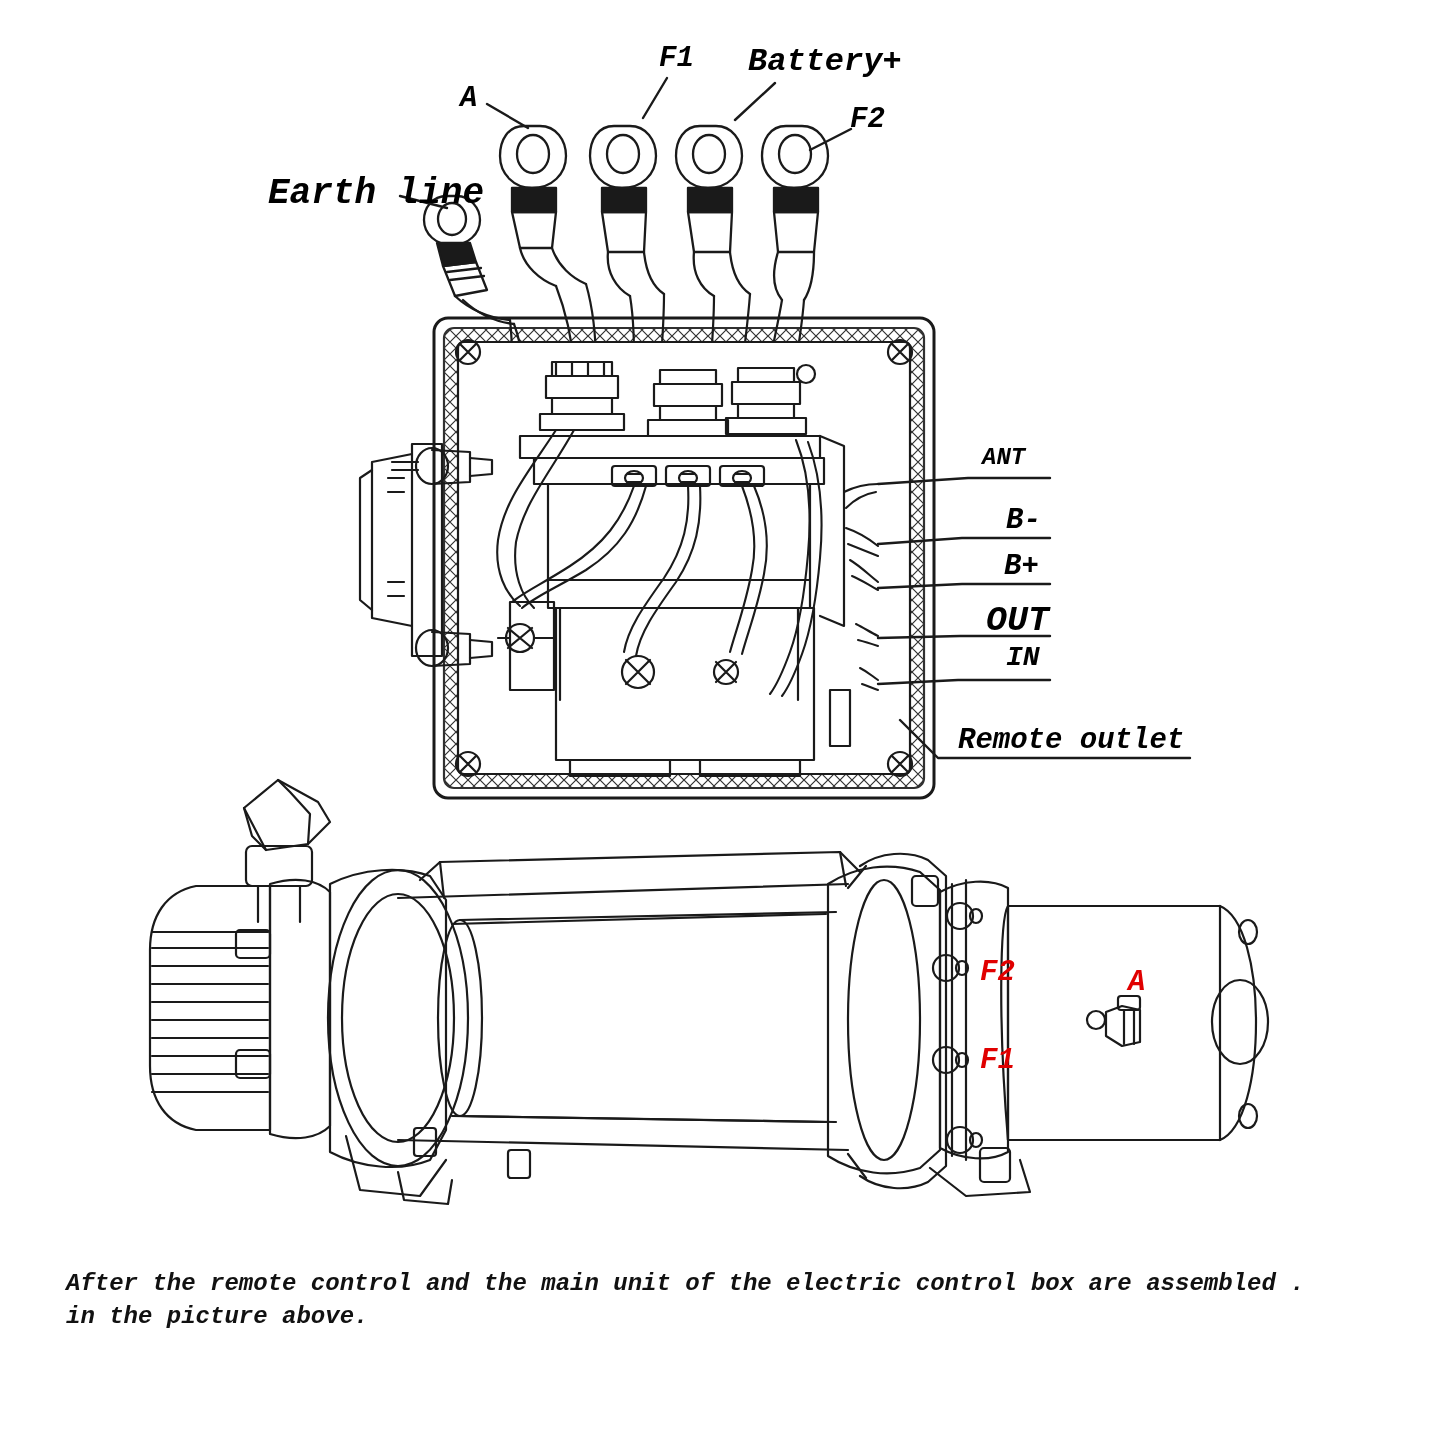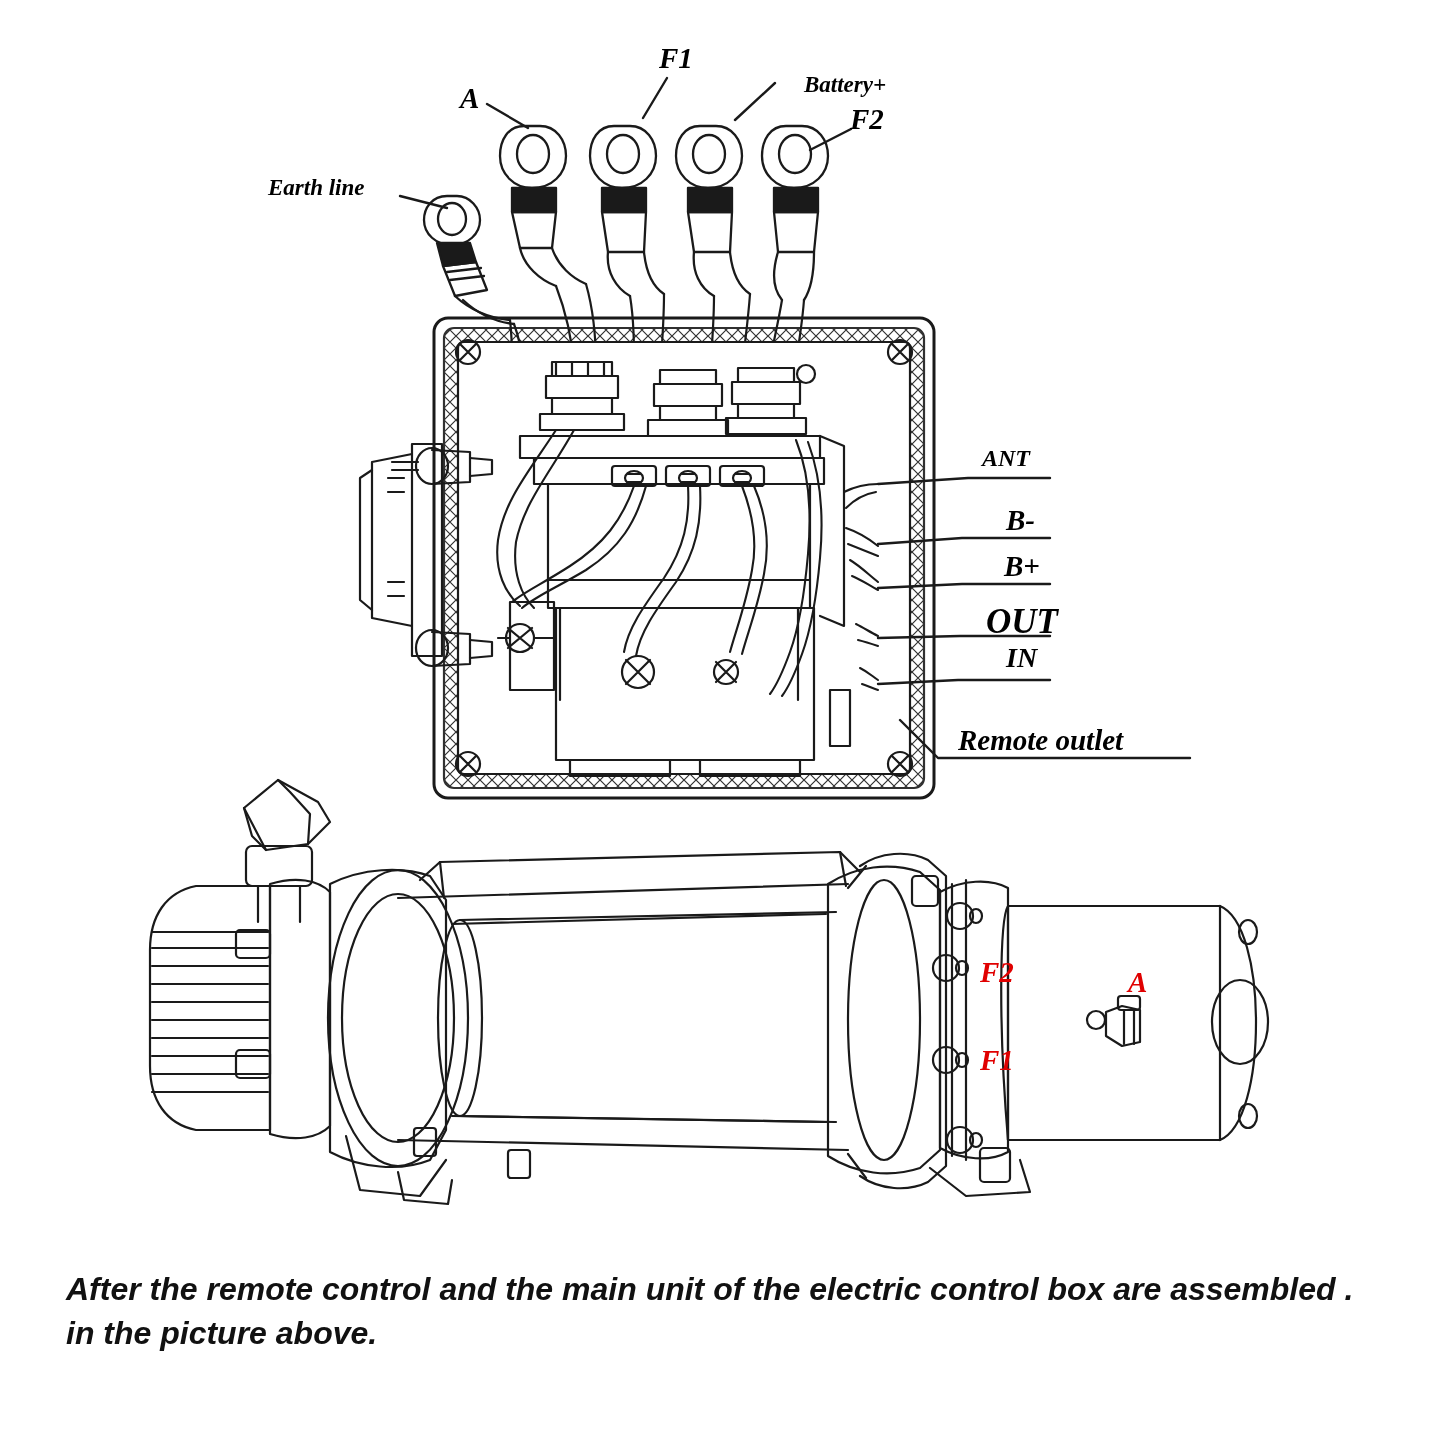--- a/index.html
+++ b/index.html
@@ -17,39 +17,39 @@
   }
   #diagram-svg {
     position: absolute;
     left: 0;
     top: 0;
     width: 1445px;
     height: 1445px;
   }
   .lbl {
     position: absolute;
-    font-family: Liberation Serif, serif;
+    font-family: Liberation Mono, monospace;
     font-weight: bold;
     font-style: italic;
     color: #000000;
     white-space: nowrap;
     line-height: 1;
   }
   .lbl-red {
     color: #e00000;
   }
   .caption {
     position: absolute;
     left: 66px;
     top: 1268px;
     width: 1330px;
-    font-family: Liberation Sans, sans-serif;
+    font-family: Liberation Mono, monospace;
     font-weight: bold;
     font-style: italic;
-    font-size: 32px;
+    font-size: 24px;
     line-height: 1.36;
     color: #111111;
   }
 </style>
 </head>
 <body>
 
 <div id="page">
 
   <svg id="diagram-svg" viewBox="0 0 1445 1445">
@@ -338,24 +338,24 @@
             <circle cx="1096" cy="1020" r="9"></circle>
             <path d="M1106,1012 L1122,1006 L1140,1010 L1140,1042 L1122,1046 L1106,1036 Z"></path>
             <rect x="1118" y="996" width="22" height="14" rx="3"></rect>
             <path d="M1124,1010 L1124,1044 M1134,1010 L1134,1044"></path>
           </g>
         </g>
       </g>
     </g>
   </svg>
 
-  <div class="lbl" style="left:268px; top:176px; font-size:23px;">Earth line</div>
+  <div class="lbl" style="left:268px; top:176px; font-size:36px;">Earth line</div>
   <div class="lbl" style="left:460px; top:84px; font-size:29px;">A</div>
   <div class="lbl" style="left:659px; top:44px; font-size:29px;">F1</div>
-  <div class="lbl" style="left:804px; top:46px; font-size:23px;margin-top:27px;">Battery+</div>
+  <div class="lbl" style="left:748px; top:46px; font-size:32px;">Battery+</div>
   <div class="lbl" style="left:850px; top:105px; font-size:29px;">F2</div>
 
   <div class="lbl" style="left:982px; top:446px; font-size:24px;">ANT</div>
   <div class="lbl" style="left:1006px; top:506px; font-size:29px;">B-</div>
   <div class="lbl" style="left:1004px; top:552px; font-size:29px;">B+</div>
   <div class="lbl" style="left:986px; top:604px; font-size:35px;">OUT</div>
   <div class="lbl" style="left:1006px; top:644px; font-size:28px;">IN</div>
   <div class="lbl" style="left:958px; top:726px; font-size:29px;">Remote outlet</div>
 
   <div class="lbl lbl-red" style="left:980px; top:958px; font-size:29px;">F2</div>

